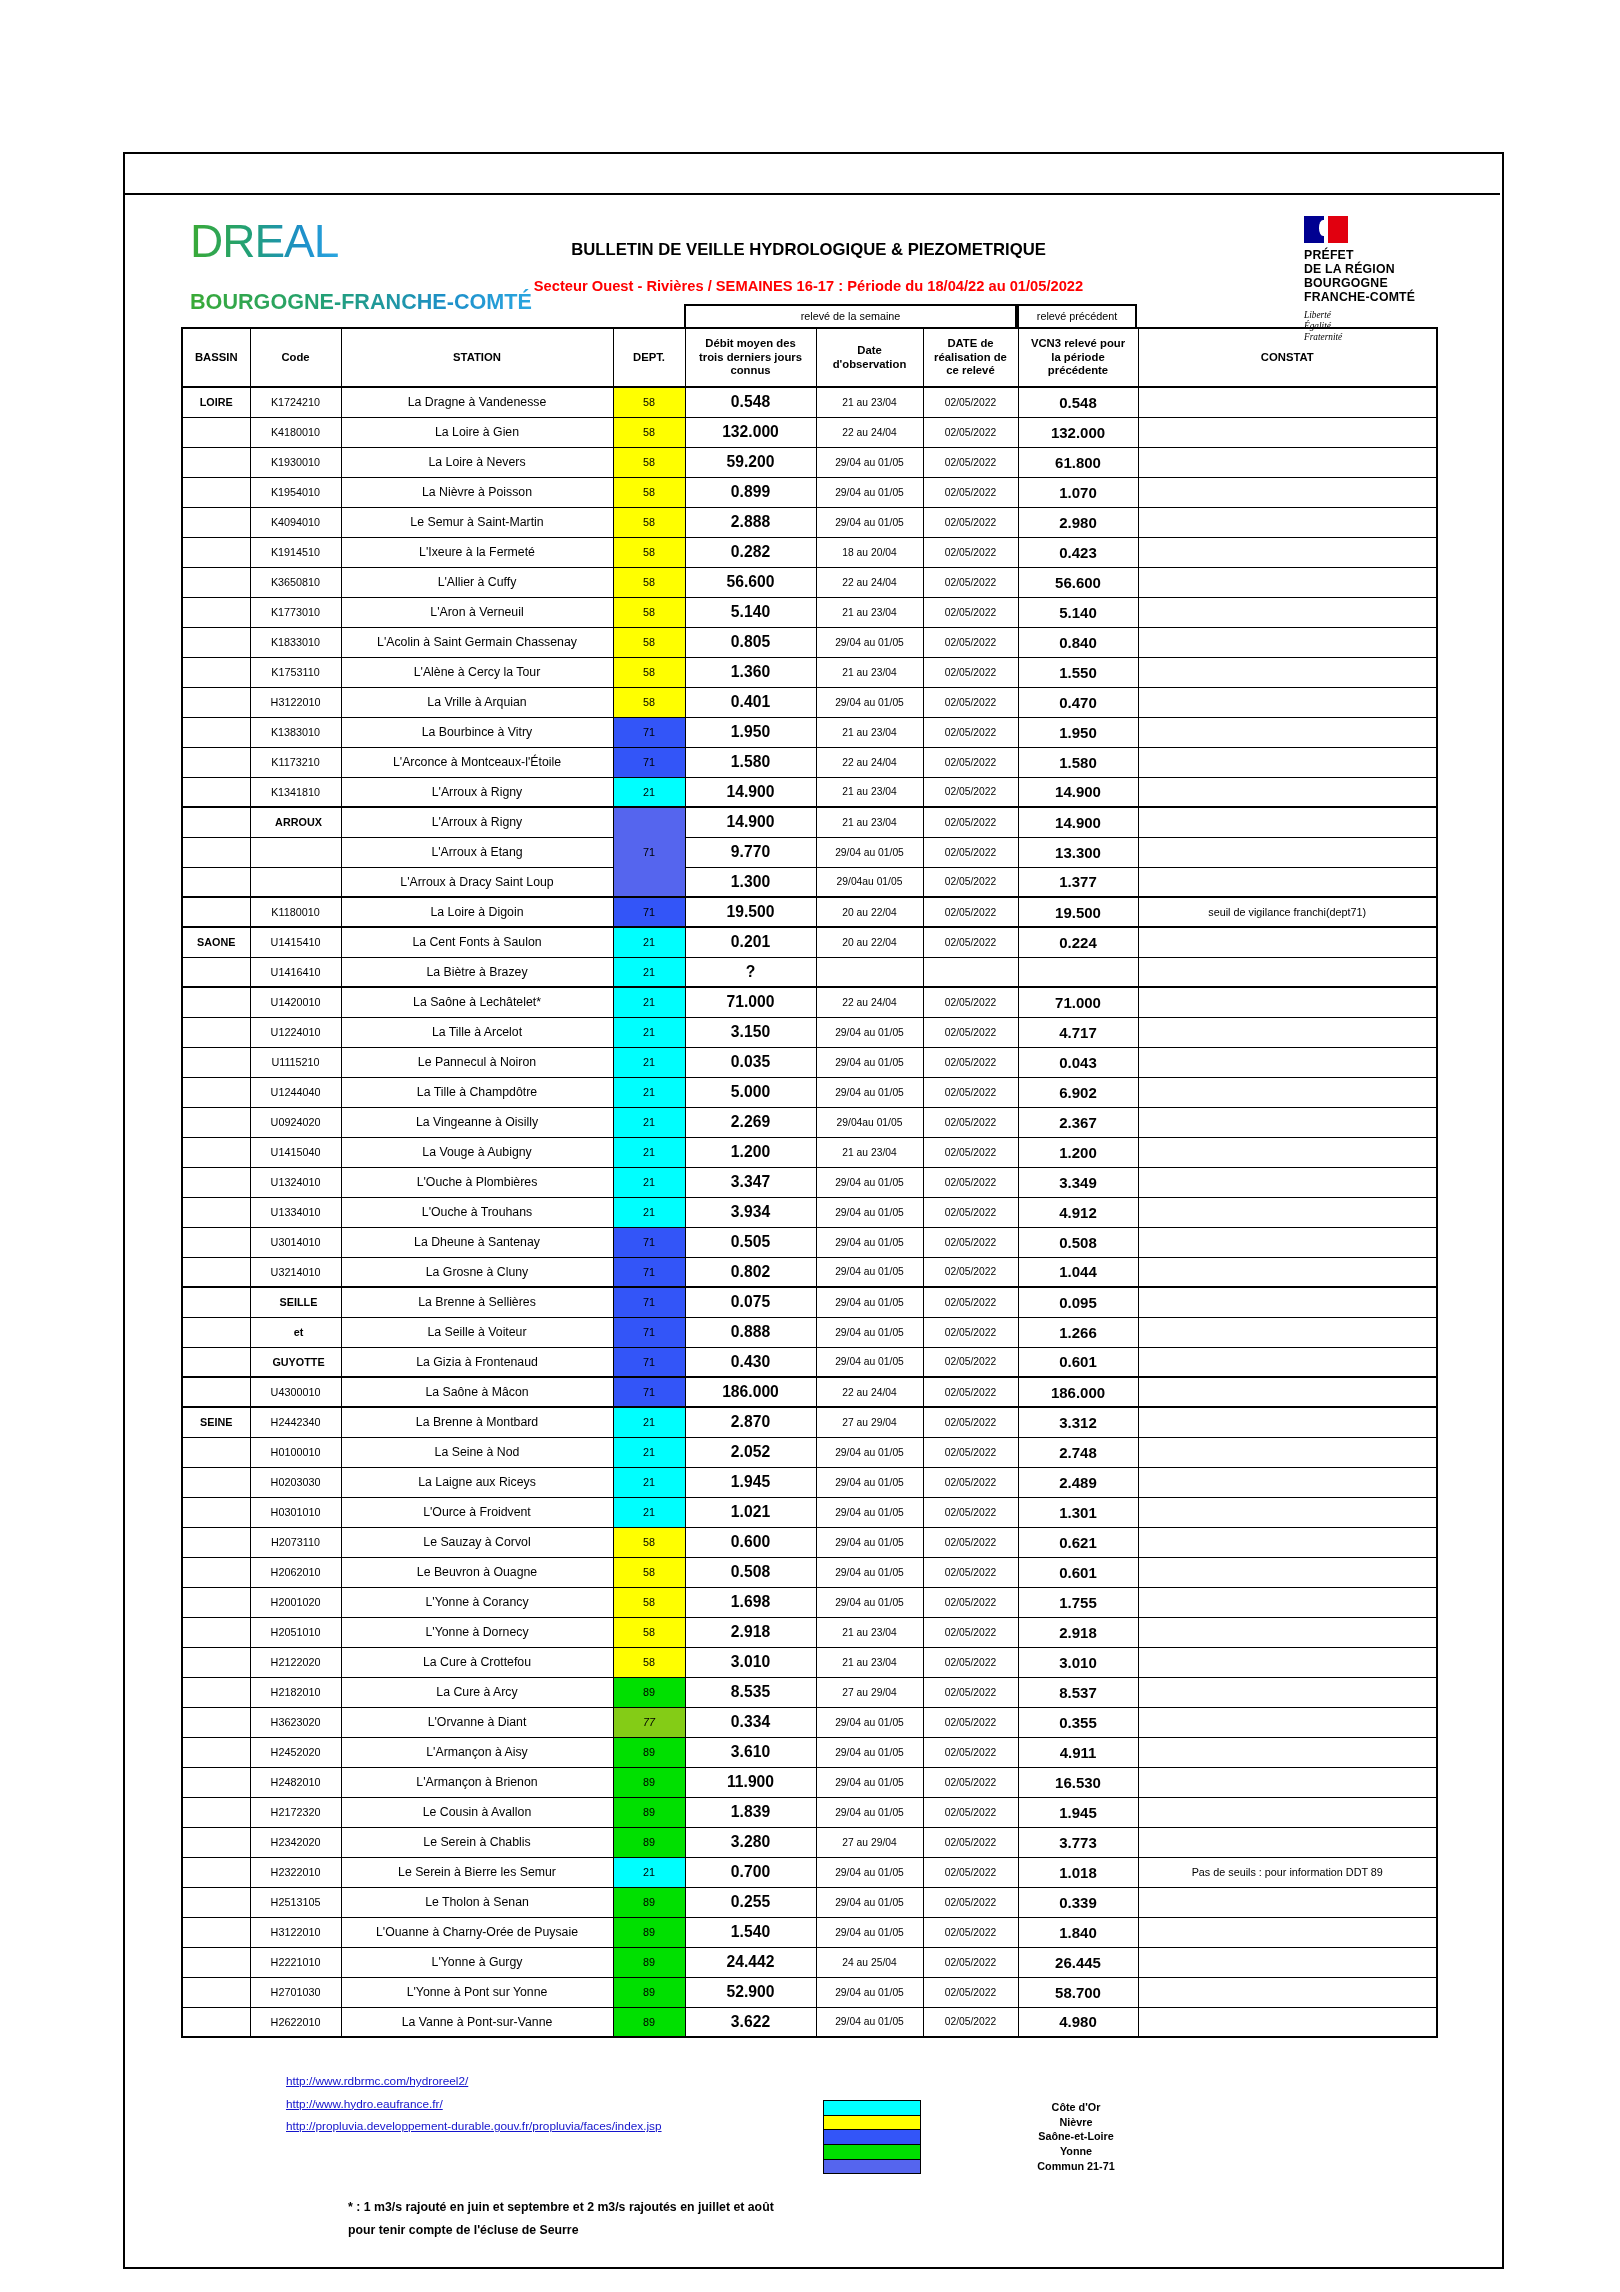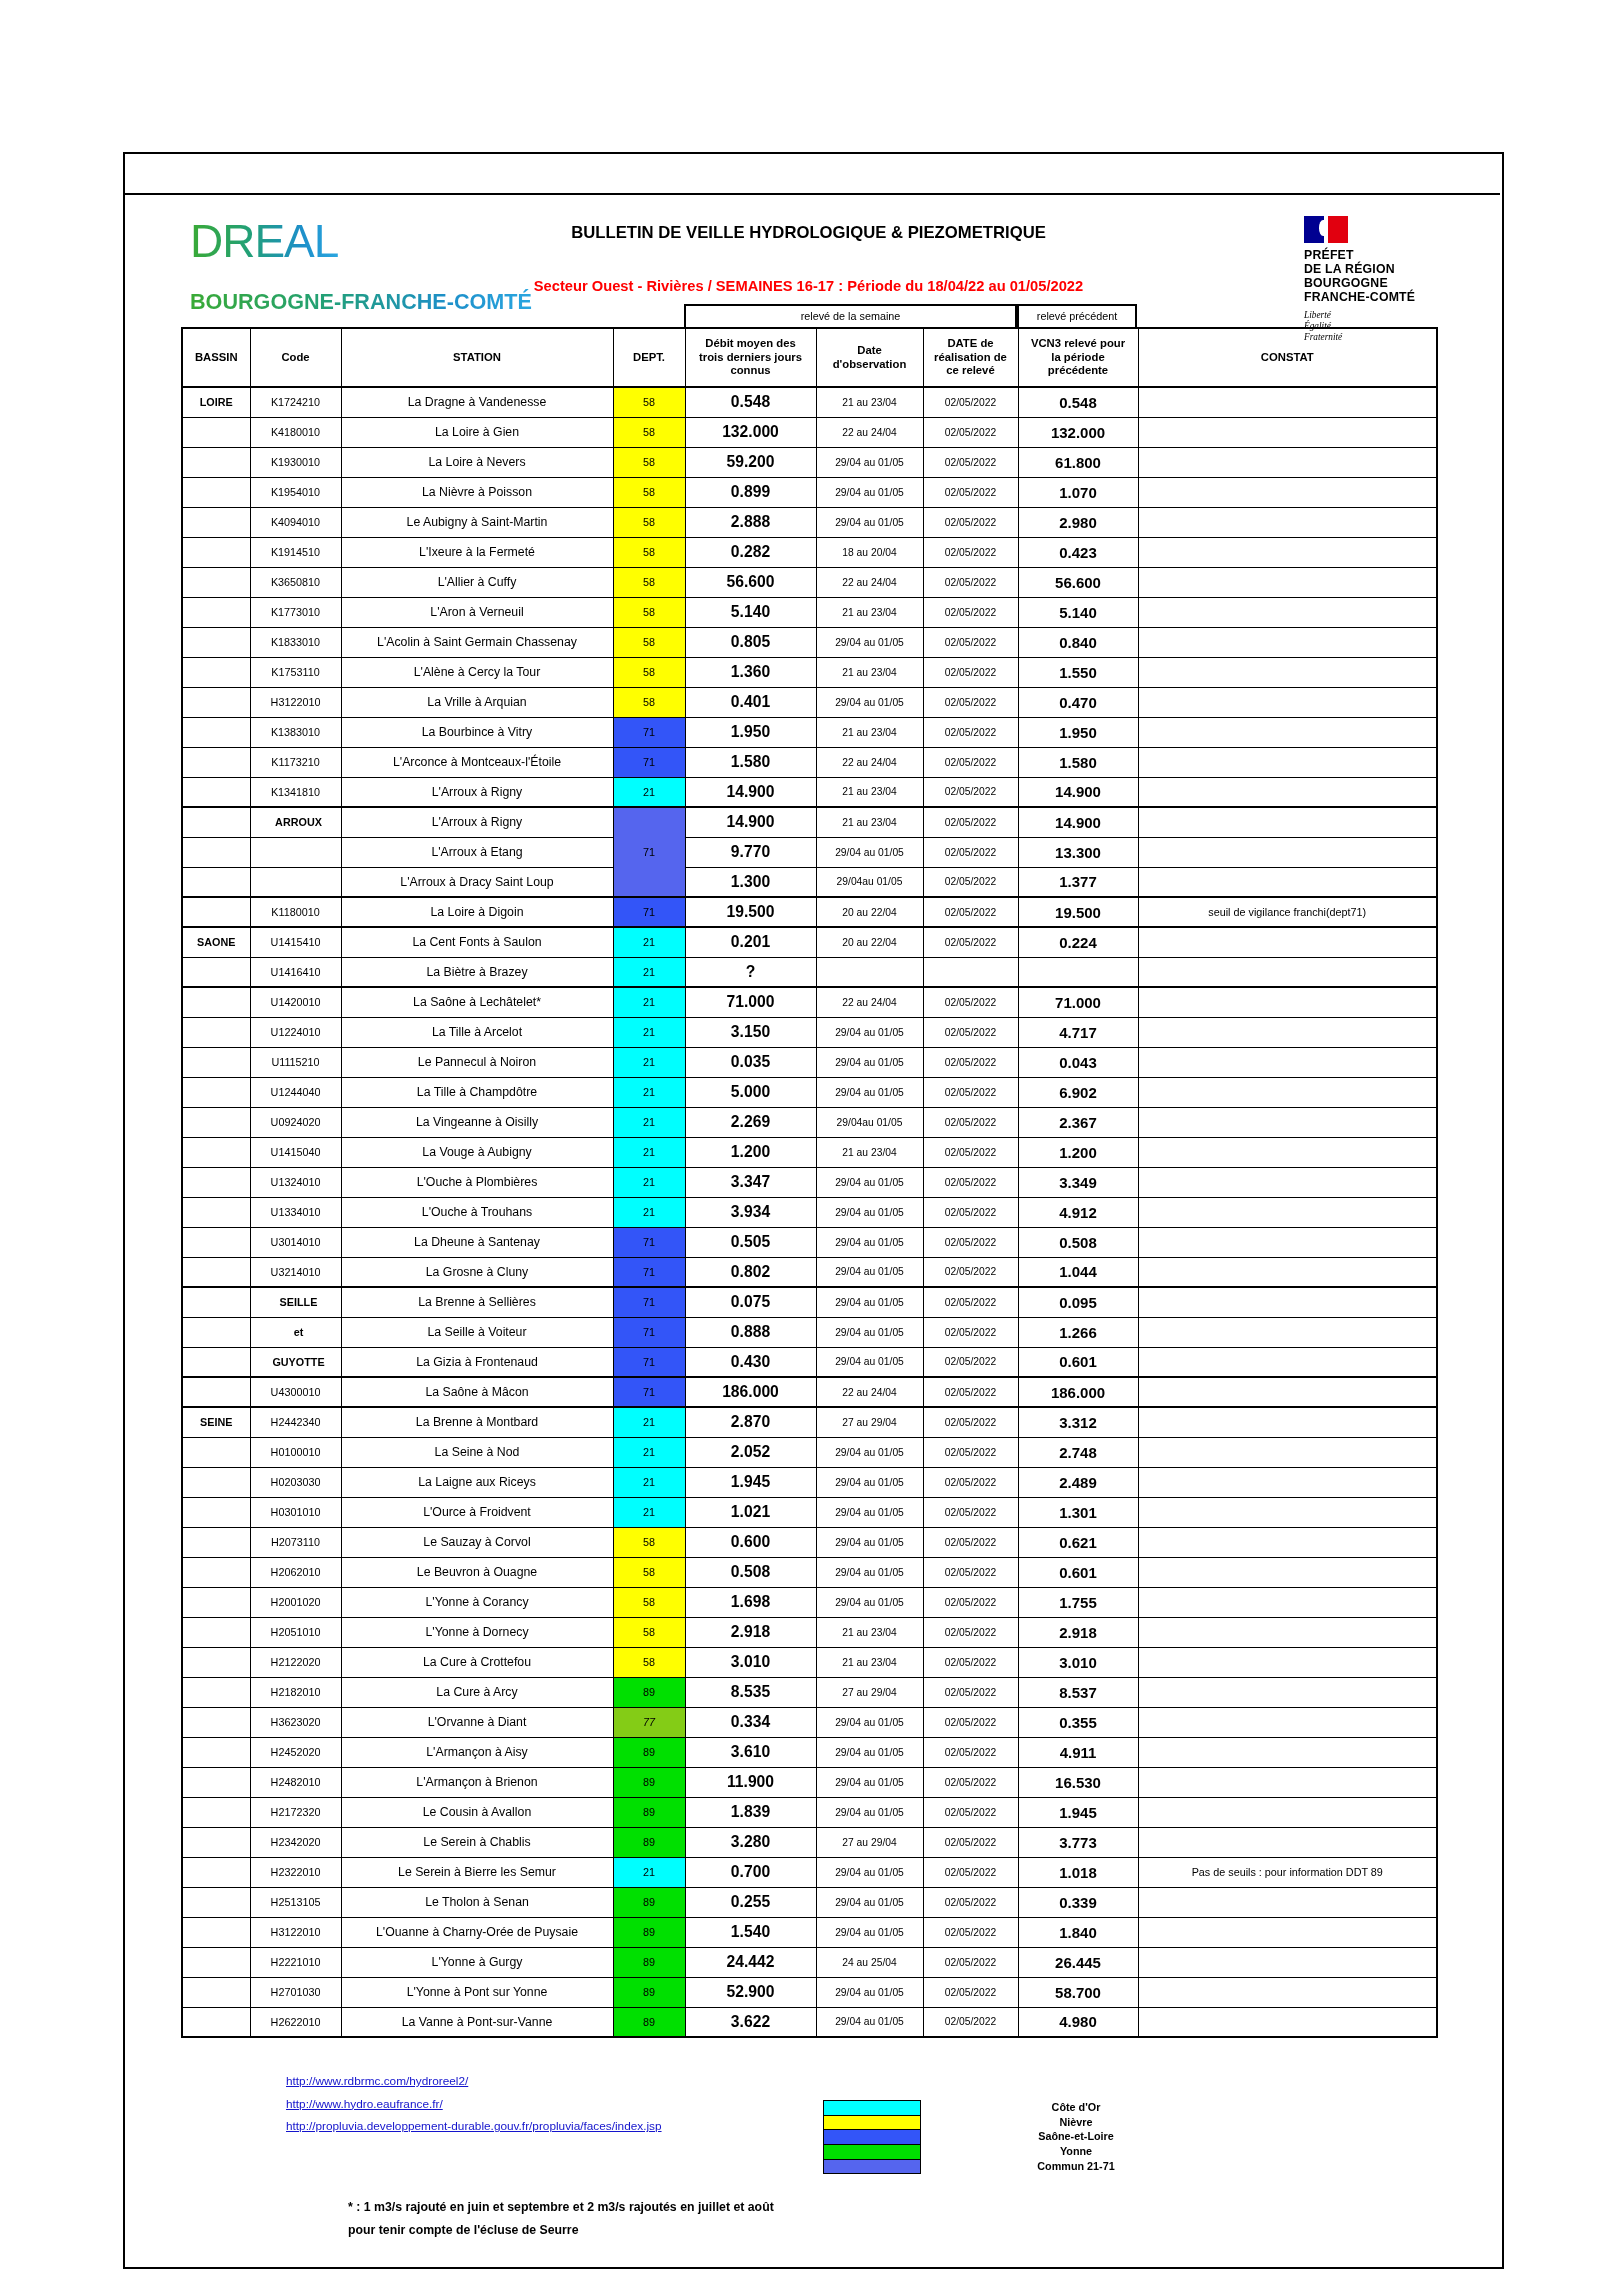--- a/index.html
+++ b/index.html
@@ -13,21 +13,21 @@
   
   .dreal-title{left:190px;top:214px;font-size:46px;font-weight:normal;letter-spacing:-1px;color:#1d9ad6;}
   .dreal-sub{left:190px;top:289px;font-size:21.6px;font-weight:bold;color:#1d9ad6;}
   @supports (-webkit-background-clip:text){
     .dreal-title,.dreal-sub{
       background:linear-gradient(90deg,#3aaa35 0%,#22a077 40%,#1d8fc9 75%,#2aa6e0 100%);
       -webkit-background-clip:text;background-clip:text;color:transparent;}
   }
 
   
-  .main-title{left:431px;top:223px;width:755px;text-align:center;font-size:16.7px;font-weight:bold;}
+  .main-title{left:431px;top:240px;width:755px;text-align:center;font-size:16.7px;font-weight:bold;}
   .sub-title{left:431px;top:278px;width:755px;text-align:center;font-size:14.7px;font-weight:bold;color:#ff0000;}
 
   
   .prefet{left:1304px;top:216px;width:176px;z-index:5;}
   .flag{width:45px;height:27.4px;display:flex;}
   .flag .b{width:19.6px;height:100%;background:#000091;position:relative;}
   .flag .w{width:4.9px;height:100%;background:#fff;}
   .flag .r{width:19.6px;height:100%;background:#e1000f;}
   .flag .b::after{content:"";position:absolute;right:-2px;top:3.9px;width:6.9px;height:15.7px;background:#fff;border-radius:60% 0 0 60%/50% 0 0 50%;}
   .prefet-lines{margin-top:4.9px;font-size:12.3px;font-weight:bold;line-height:14px;letter-spacing:0.2px;}
@@ -172,21 +172,21 @@
         <td class="c-dept" style="background: rgb(255, 255, 0);">58</td>
         <td class="c-debit">0.899</td>
         <td class="c-date">29/04 au 01/05</td>
         <td class="c-rel">02/05/2022</td>
         <td class="c-vcn3">1.070</td>
         <td class="c-constat"></td>
       </tr>
       <tr>
         <td class="c-bassin"></td>
         <td class="c-code">K4094010</td>
-        <td class="c-station">Le Aubigny à Saint-Martin</td>
+        <td class="c-station">Le Semur à Saint-Martin</td>
         <td class="c-dept" style="background: rgb(255, 255, 0);">58</td>
         <td class="c-debit">2.888</td>
         <td class="c-date">29/04 au 01/05</td>
         <td class="c-rel">02/05/2022</td>
         <td class="c-vcn3">2.980</td>
         <td class="c-constat"></td>
       </tr>
       <tr>
         <td class="c-bassin"></td>
         <td class="c-code">K1914510</td>

